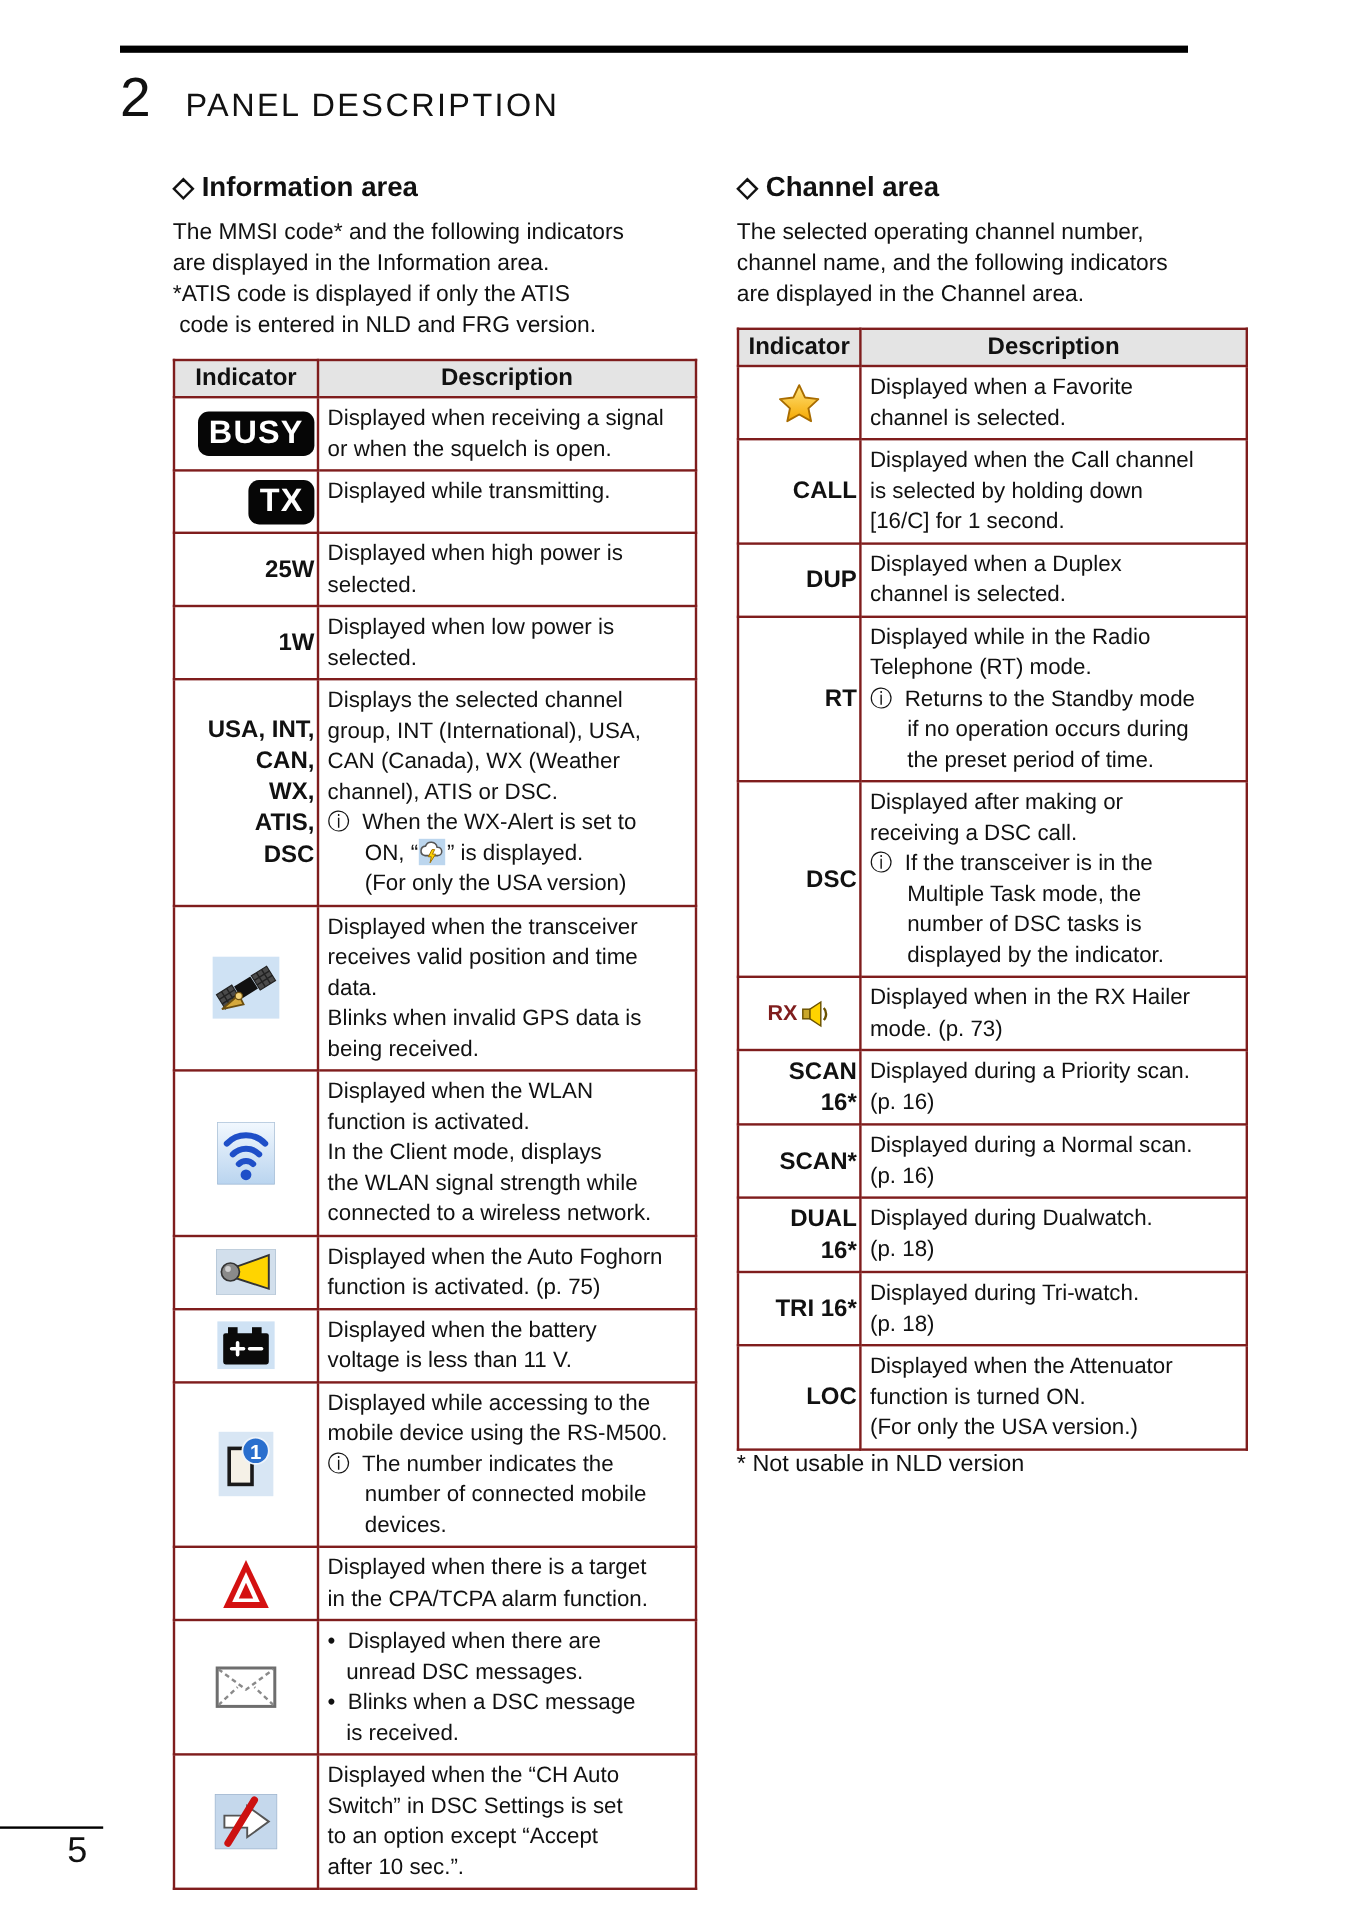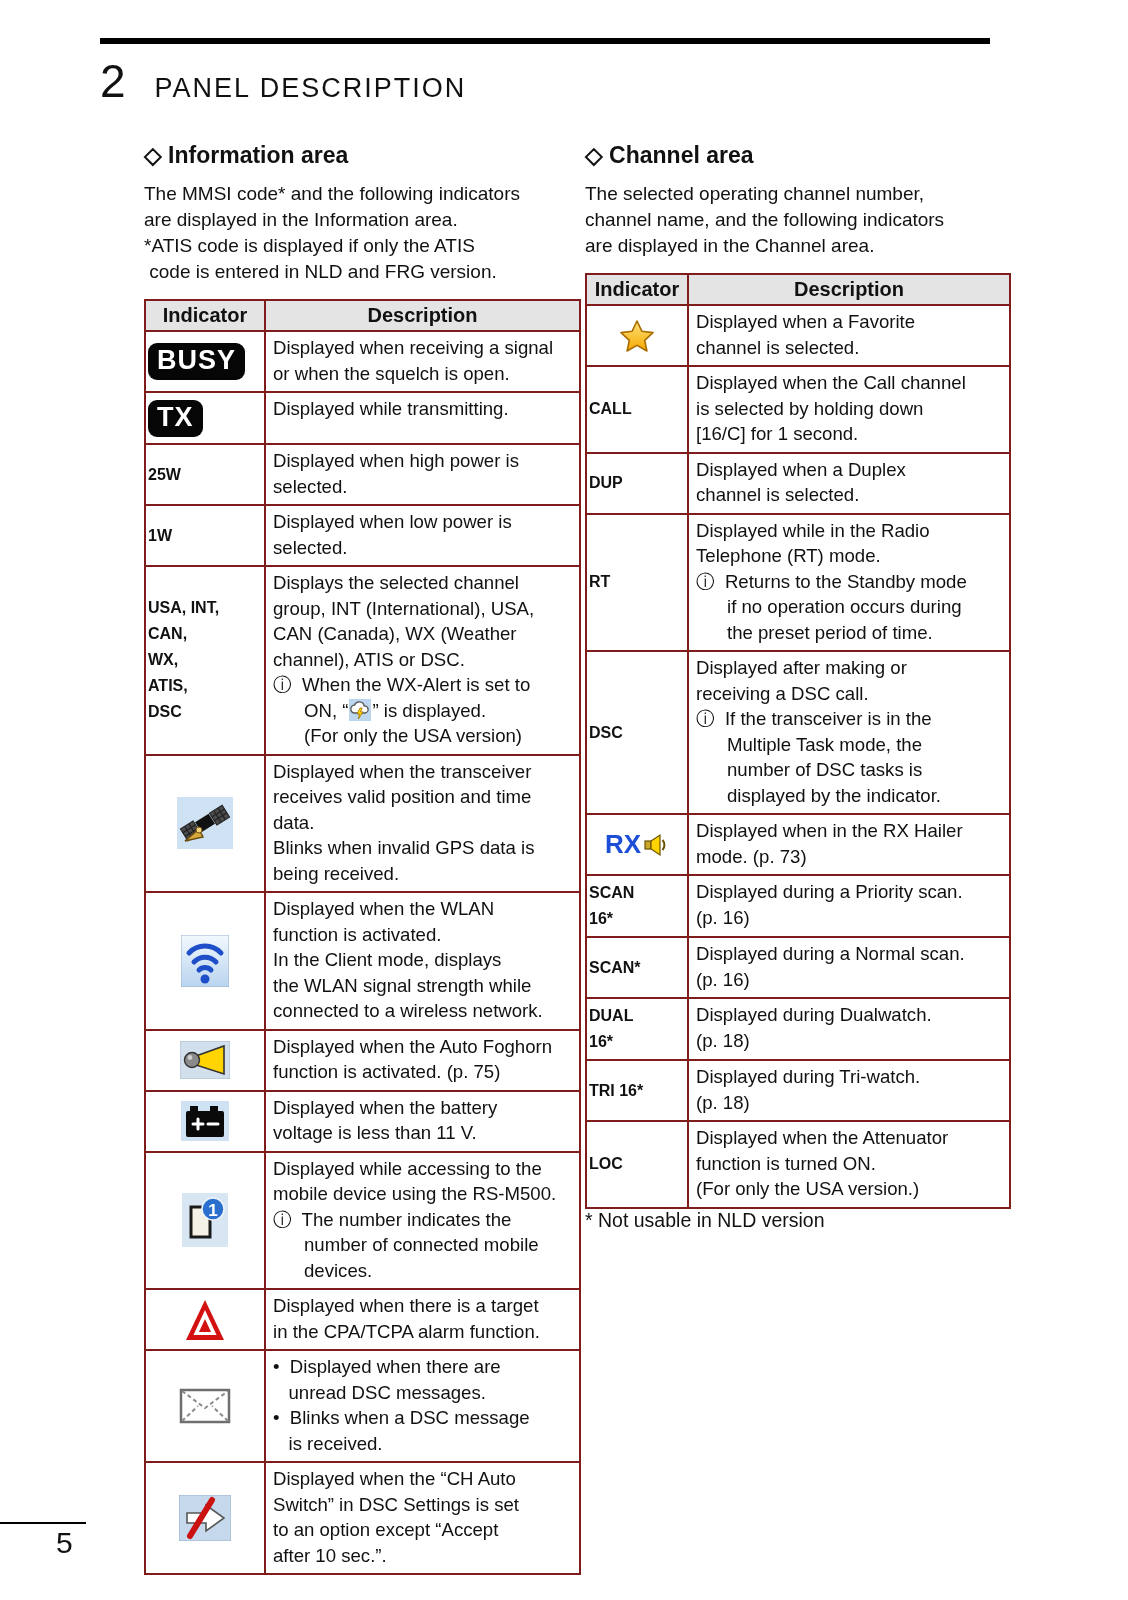--- a/index.html
+++ b/index.html
@@ -8,45 +8,45 @@
     margin:0 auto;font-family:"Liberation Sans",sans-serif;color:#111;
     overflow:hidden;
   }
   .top-rule{position:absolute;top:38px;left:100px;width:890px;height:6px;background:#000;}
   .chapter-row{position:absolute;top:54px;left:100px;display:flex;align-items:baseline;gap:28px;}
   .chapter-number{font-size:46px;font-weight:400;letter-spacing:1px;}
   .chapter-title{font-size:27px;font-weight:400;letter-spacing:2px;}
 
   .col{position:absolute;top:142px;padding-left:41px;}
   .col-left{left:103px;width:437px;}
-  .col-right{left:544px;width:426px;}
+  .col-right{left:573px;width:426px;}
 
   .section-heading{font-size:23px;font-weight:bold;margin:0 0 12px 0;}
   .intro{font-size:19px;line-height:26px;white-space:pre-wrap;margin:0 0 14px 0;}
 
   table.ind{border-collapse:collapse;width:100%;table-layout:fixed;}
   table.ind, table.ind th, table.ind td{border:2px solid #7f1d1d;}
   table.ind th{
     background:#e4e4e4;font-size:20px;font-weight:bold;padding:3px 2px;
   }
   col.c-ind-l{width:120px;} col.c-ind-r{width:102px;}
-  td.ind-cell{text-align:left;vertical-align:middle;padding:4px 2px;}
-  .ind-text{font-weight:bold;font-size:16px;white-space:pre-line;line-height:26px;margin-top:20px;}
+  td.ind-cell{text-align:right;vertical-align:middle;padding:4px 2px;}
+  .ind-text{font-weight:bold;font-size:20px;white-space:pre-line;line-height:26px;margin-top:20px;}
   td.desc-cell{vertical-align:top;padding:3px 4px 5px 7px;}
   .desc{font-size:18.6px;line-height:25.5px;white-space:pre-wrap;}
   .row-tall{height:52px;}
 
   .badge{
     display:inline-block;background:#060606;color:#fff;font-weight:bold;
     border-radius:9px;padding:2px 9px 4px 9px;font-size:27px;letter-spacing:1px;
   }
   .icon-cell svg{display:block;margin:0 auto;}
   .inline-icon{vertical-align:-5px;}
   .rx-ind{display:flex;align-items:center;justify-content:center;gap:2px;}
-  .rx-label{font-weight:bold;font-size:26px;color:#1d4ed8;}
+  .rx-label{font-weight:bold;font-size:18px;color:#7f1d1d;}
 
   .footnote{font-size:19.5px;margin-top:0;}
 
   .pagenum-rule{position:absolute;top:1522px;left:0;width:86px;border-top:2px solid #000;}
   .pagenum{position:absolute;top:1526px;left:56px;font-size:30px;}
 </style>
 </head>
 <body>
 
 <div class="page">

